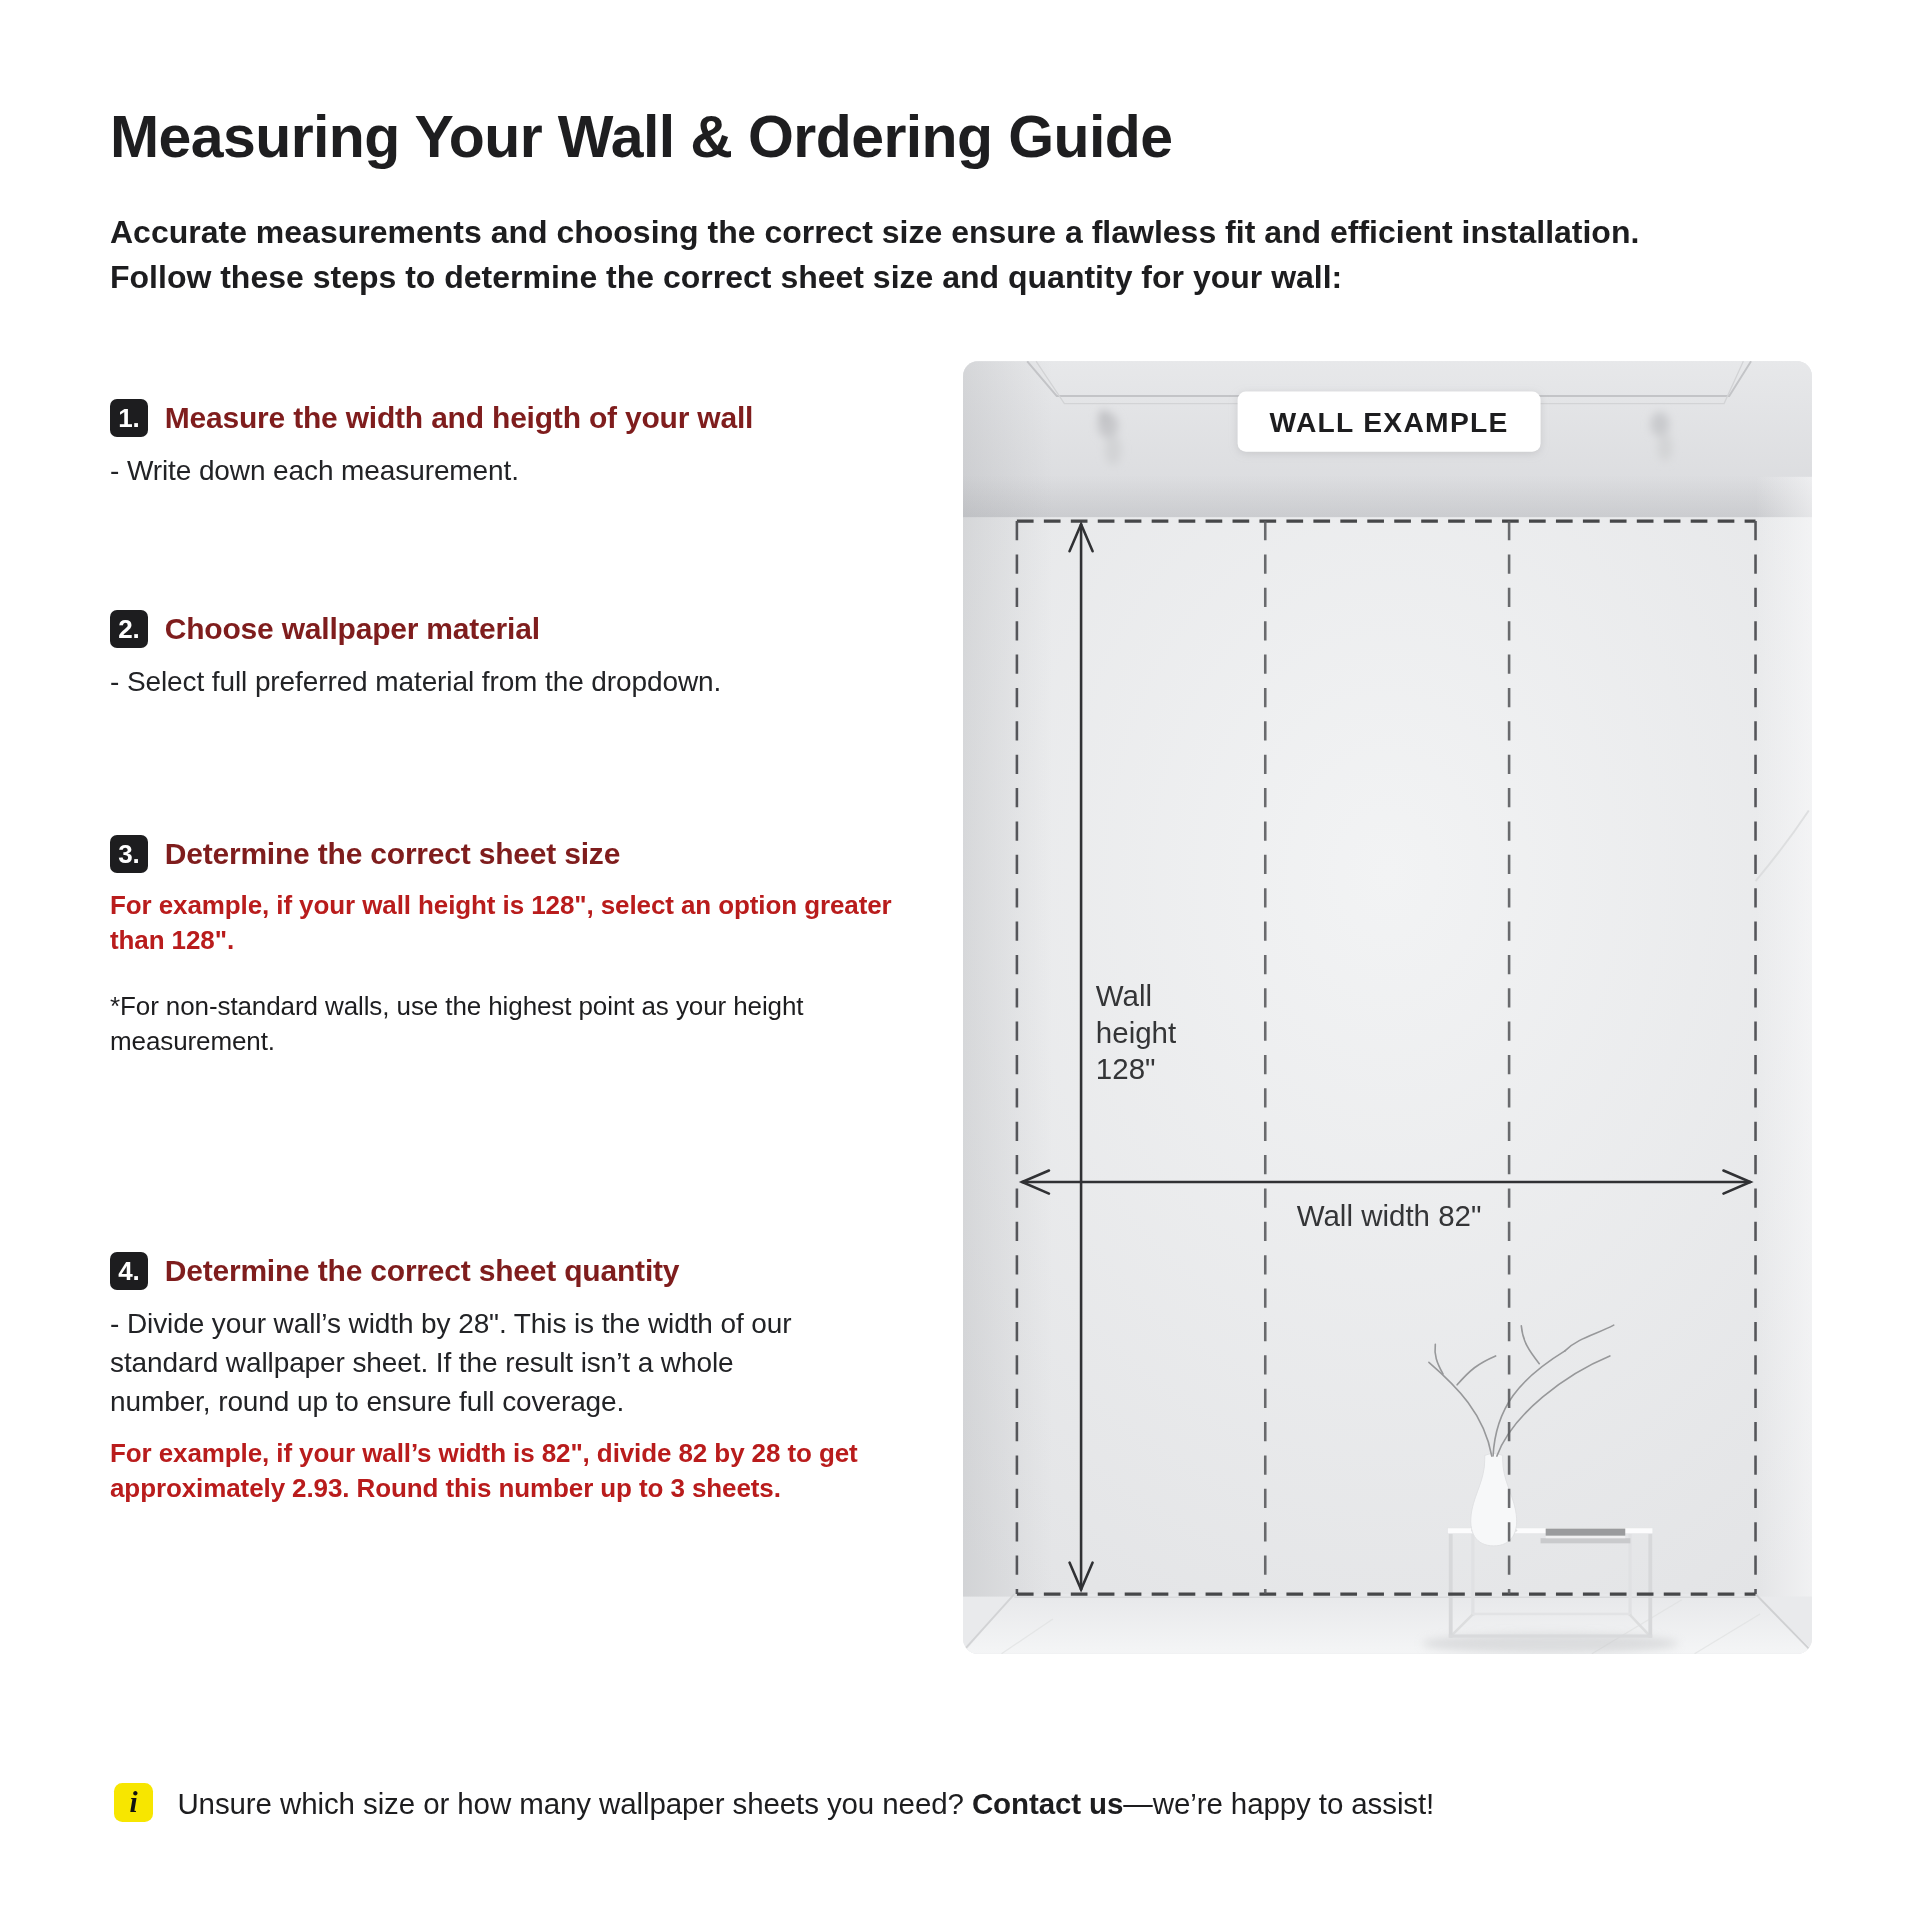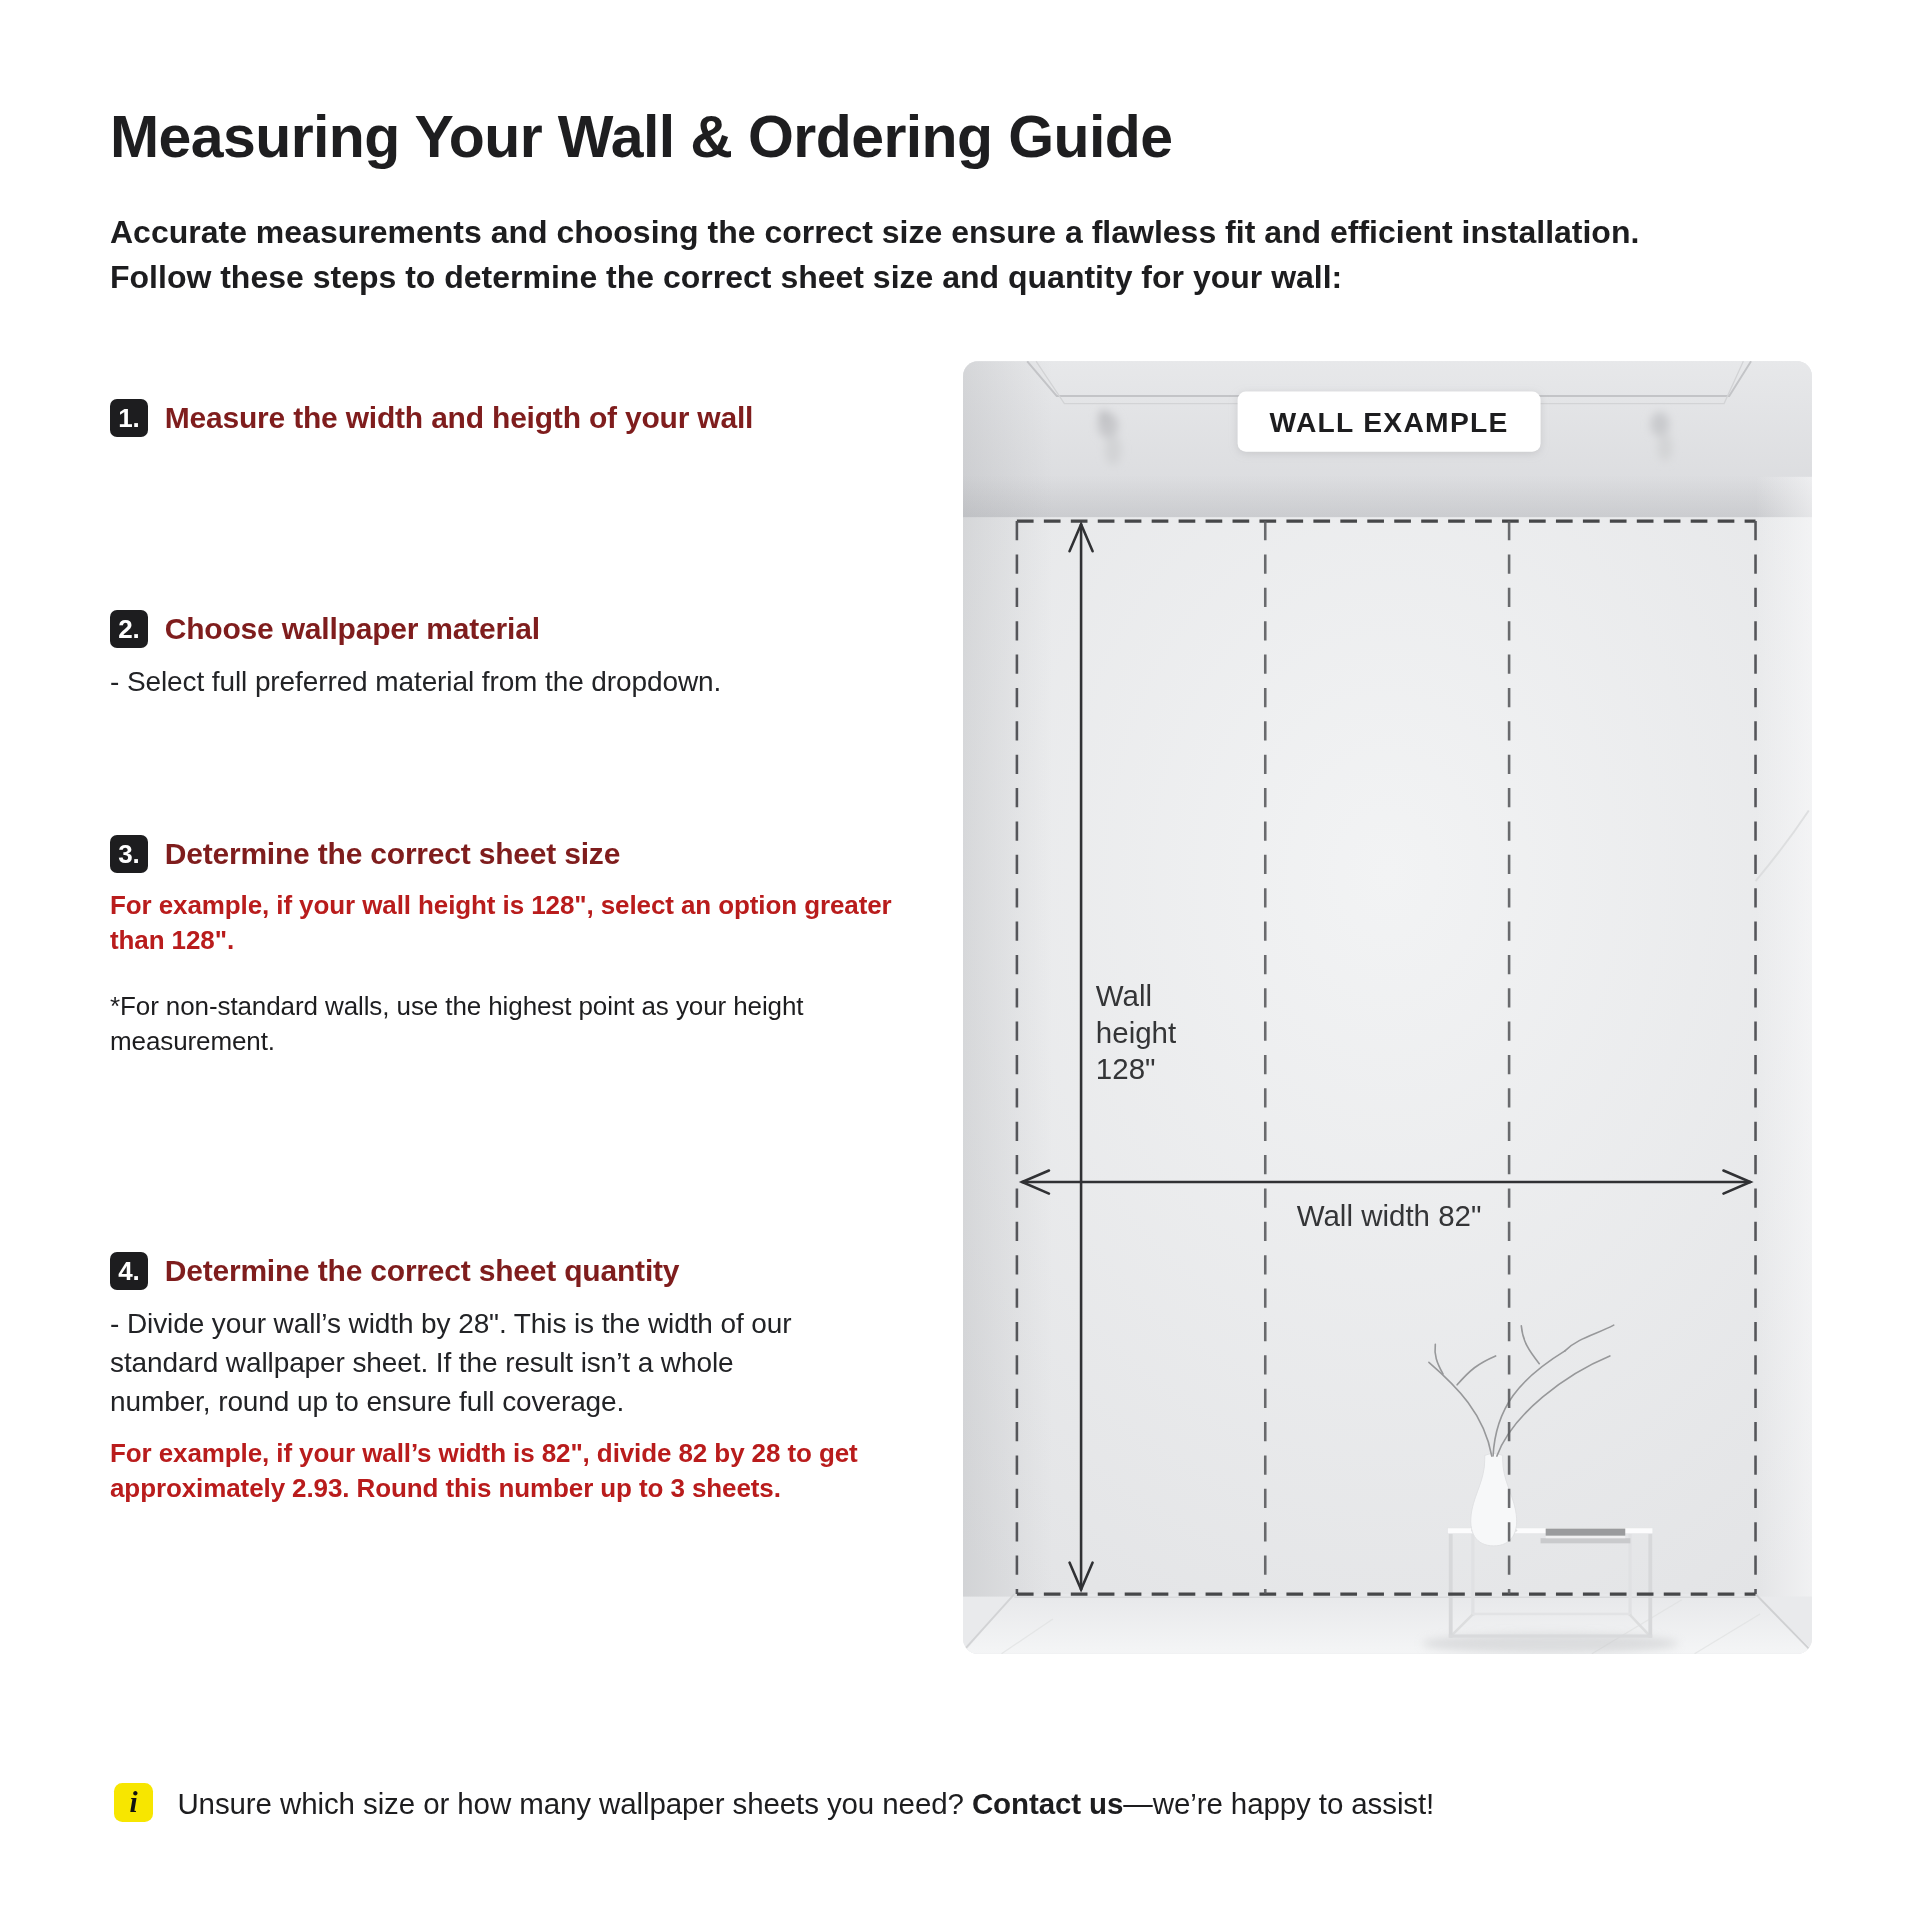--- a/index.html
+++ b/index.html
@@ -44,20 +44,21 @@
 
   <div class="page-title">Measuring Your Wall &amp; Ordering Guide</div>
   <div class="intro">Accurate measurements and choosing the correct size ensure a flawless fit and efficient installation.
 Follow these steps to determine the correct sheet size and quantity for your wall:</div>
 
   <div class="step" id="step-1">
     <div class="step-head">
       <div class="badge">1.</div>
       <div class="step-title">Measure the width and heigth of your wall</div>
     </div>
+    <div class="step-body">- Write down each measurement.</div>
   </div>
 
   <div class="step" id="step-2">
     <div class="step-head">
       <div class="badge">2.</div>
       <div class="step-title">Choose wallpaper material</div>
     </div>
     <div class="step-body">- Select full preferred material from the dropdown.</div>
   </div>
 

